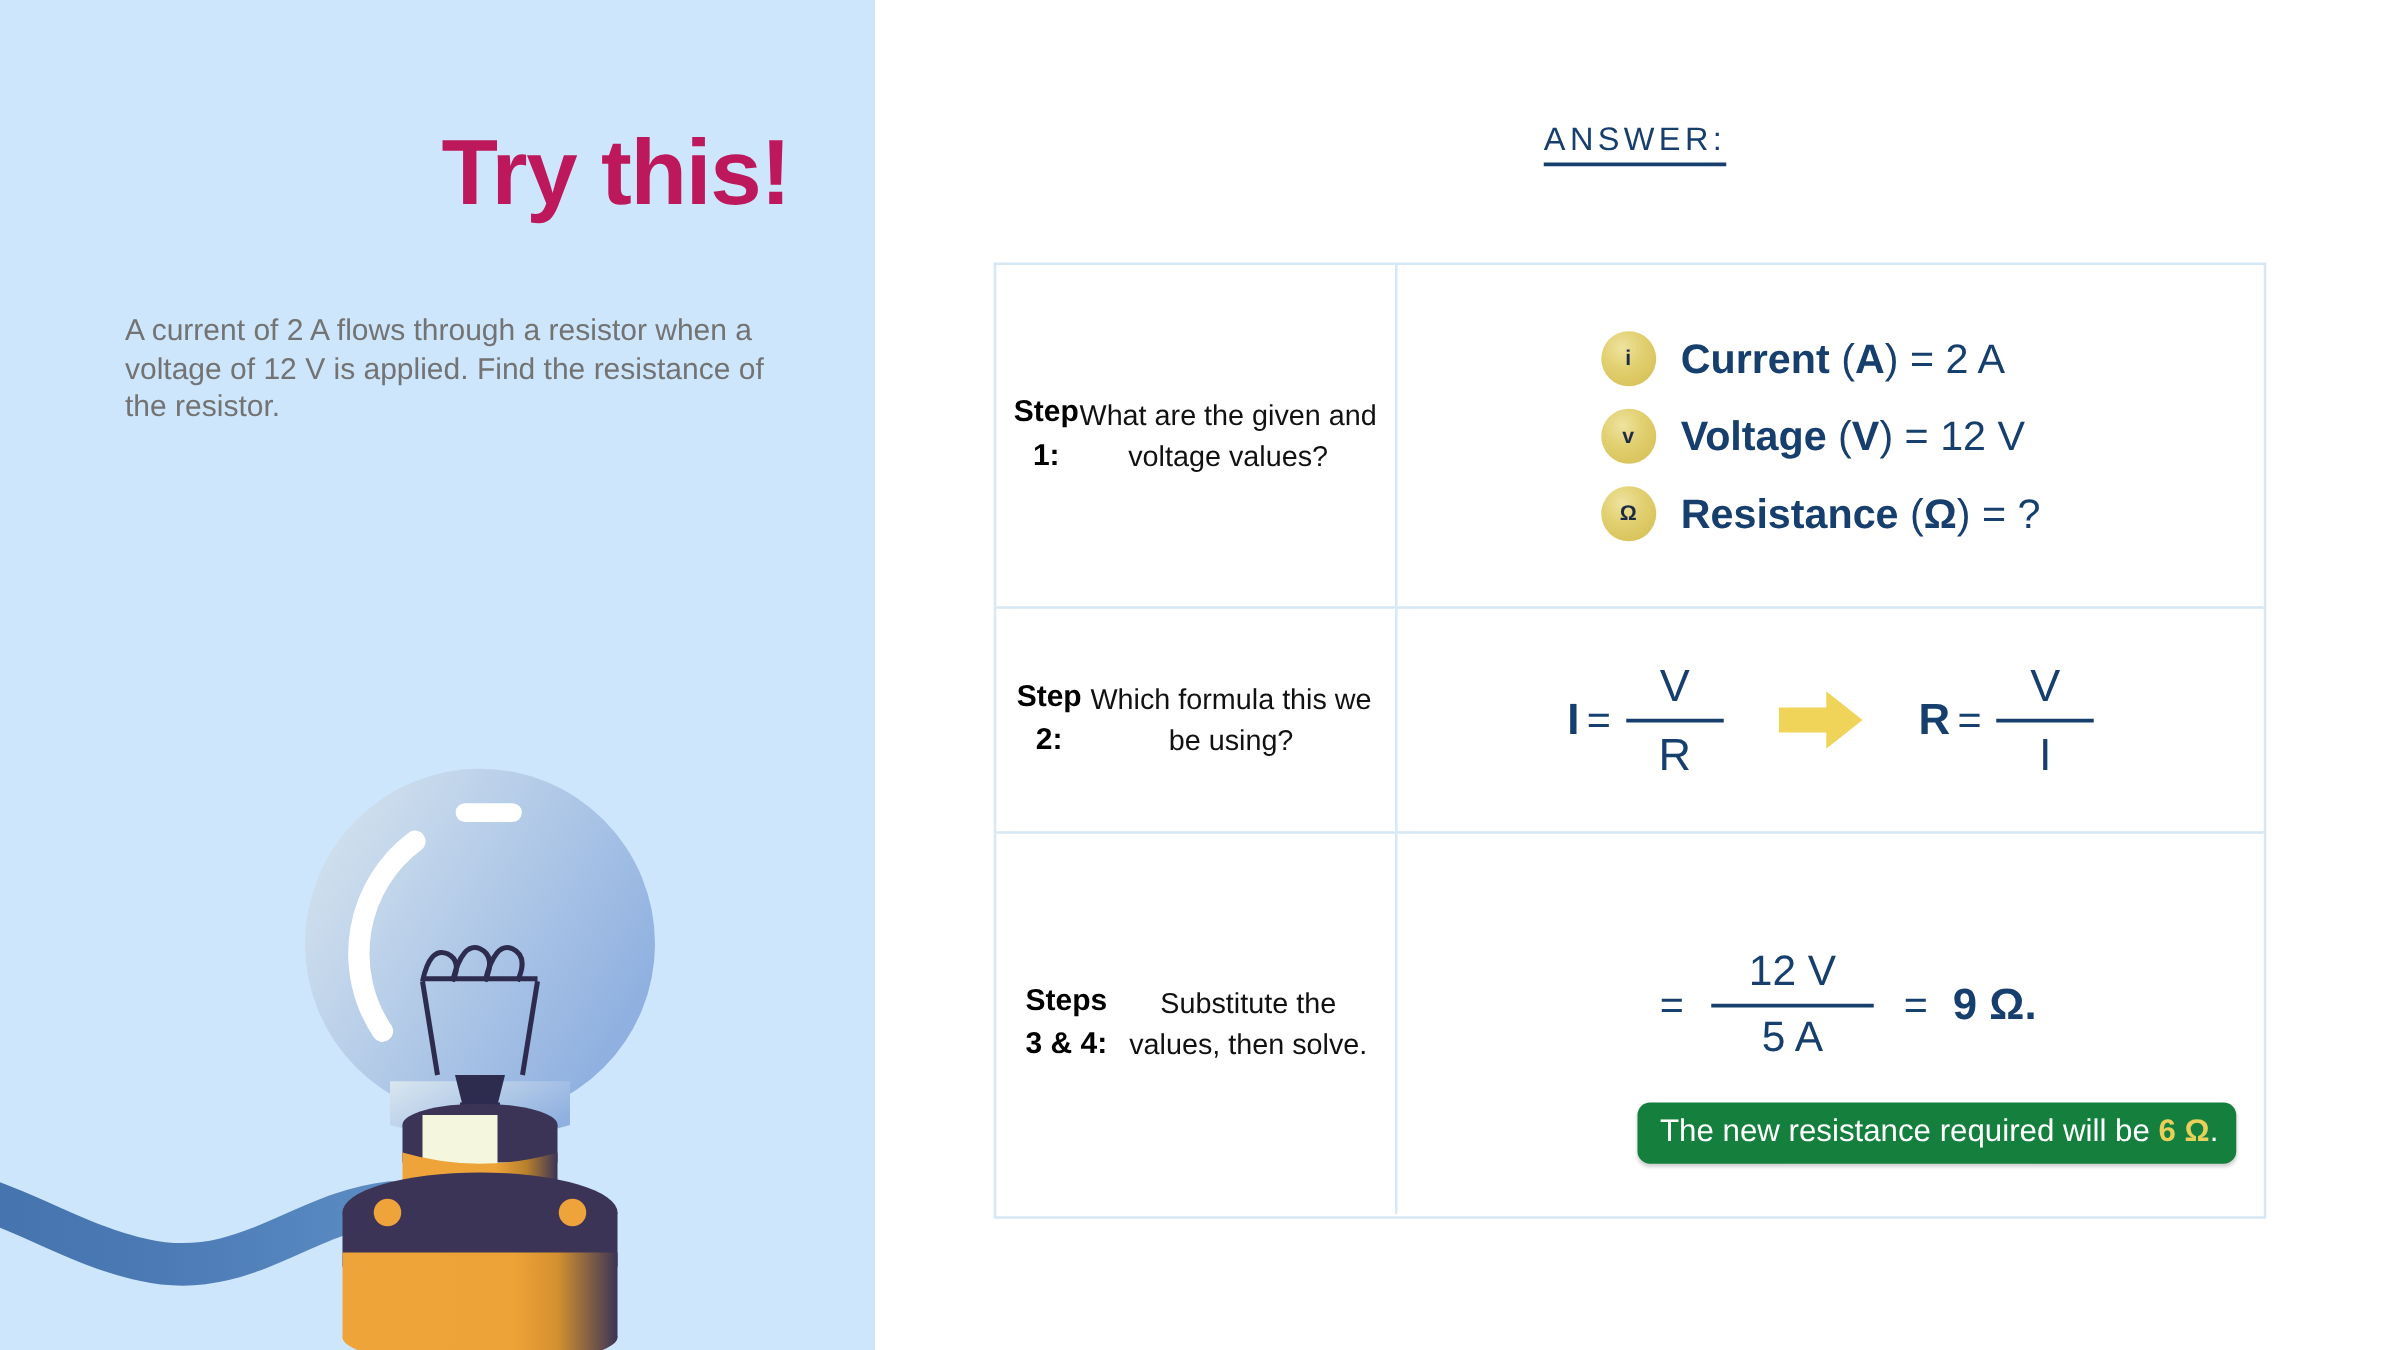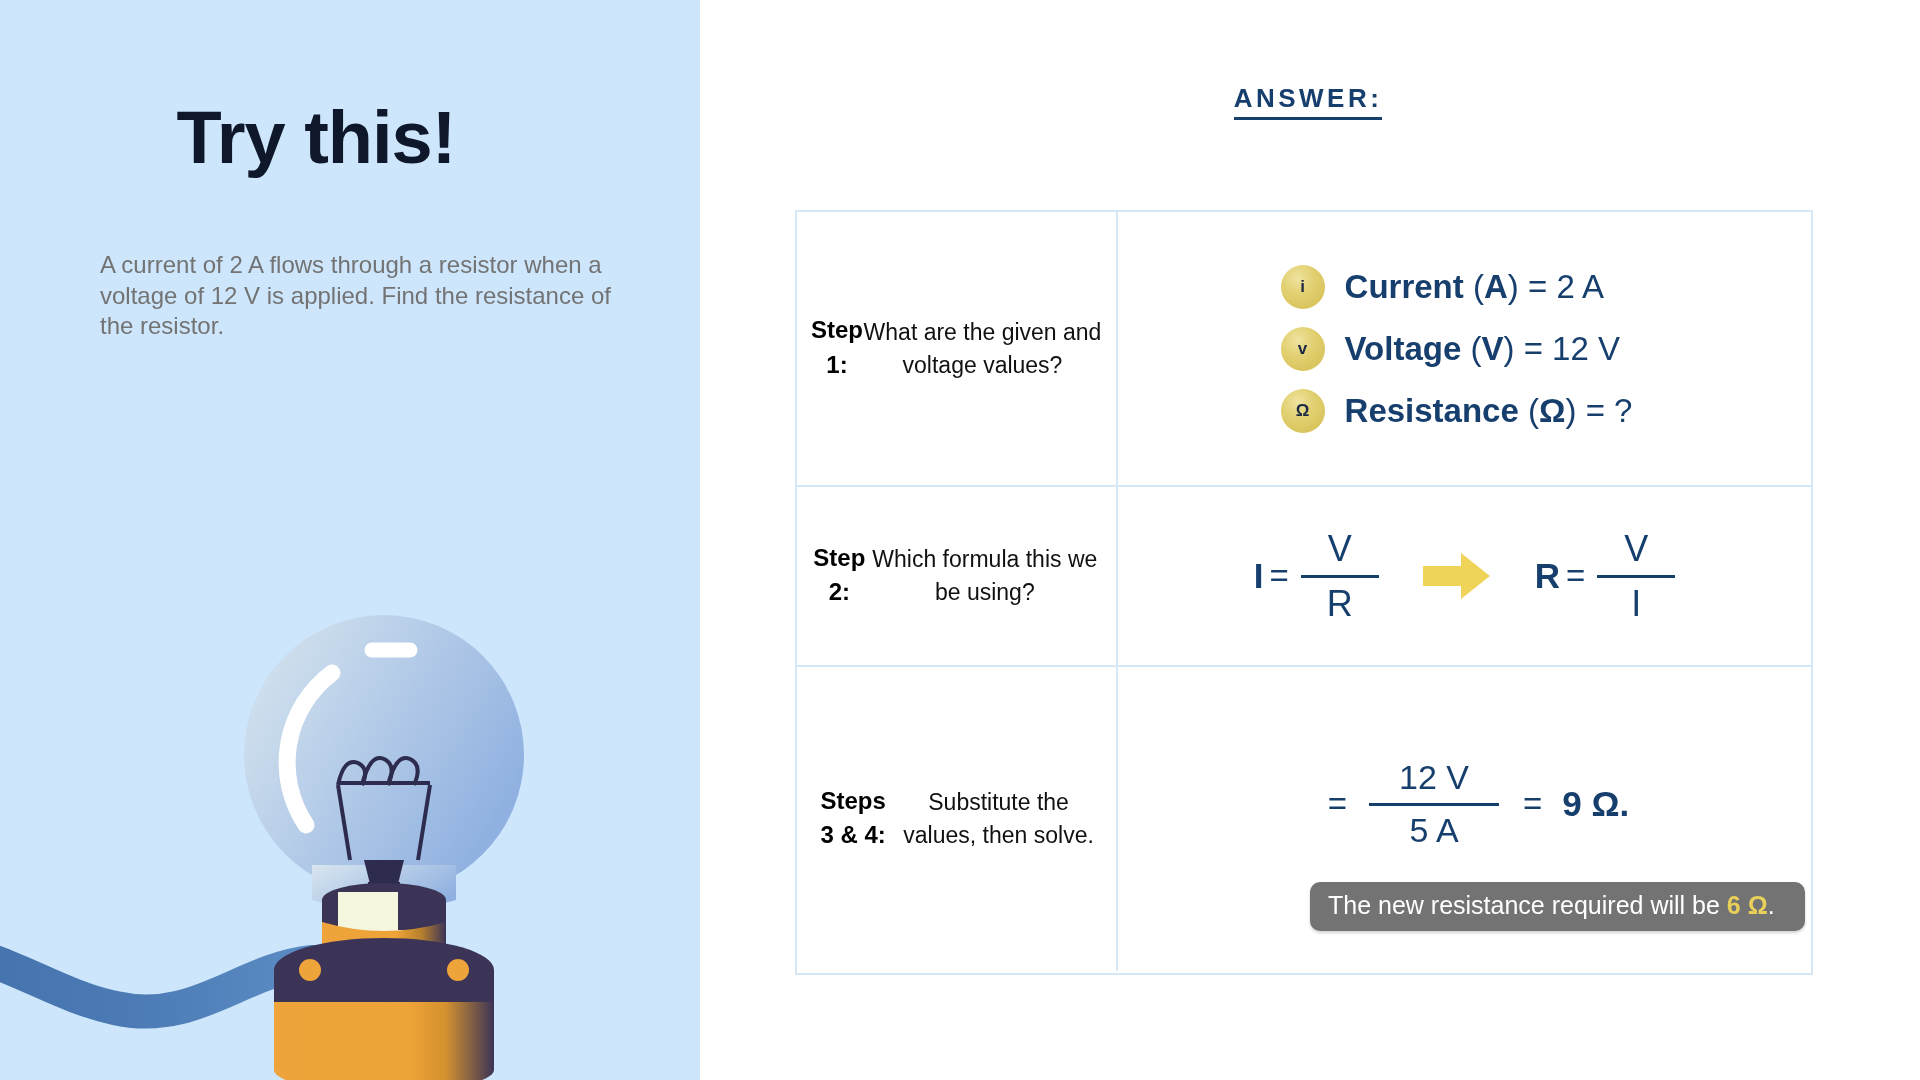--- a/index.html
+++ b/index.html
@@ -11,39 +11,39 @@
   }
 
   
   #left-panel{
     position:absolute; left:0; top:0; width:700px; height:1080px;
     background:#cde6fb;
     overflow:hidden;
   }
   #title{
     position:absolute; left:0; top:95px; width:632px;
-    text-align:center;
-    font-size:74px; font-weight:bold; color:#0f172a;
+    text-align:right;
+    font-size:74px; font-weight:bold; color:#be185d;
     letter-spacing:-1px;
   }
   #problem-text{
     position:absolute; left:100px; top:250px; width:520px;
     font-size:24px; line-height:1.28; color:#737373;
   }
 
   
   #bulb-illustration{
     position:absolute; left:-60px; top:570px; width:760px; height:510px;
   }
 
   
   #answer-header{
-    position:absolute; left:1118px; top:83px; width:380px;
+    position:absolute; left:1118px; top:96px; width:380px;
     text-align:center;
-    font-size:26px; font-weight:bold; color:#173f6e;
+    font-size:26px; font-weight:normal; color:#173f6e;
     letter-spacing:3.5px;
   }
   #answer-header .ul{
     display:inline-block;
     border-bottom:3px solid #173f6e;
     padding-bottom:3px;
   }
 
   #answer-table{
     position:absolute; left:795px; top:210px;
@@ -128,23 +128,23 @@
     margin-top:-30px; margin-left:28px;
   }
   #calc-line .eq1{ font-size:33px; color:#173f6e; margin-right:22px; }
   #calc-line .eq2{ font-size:33px; color:#173f6e; margin:0 20px 0 24px; }
   #calc-line .result{ font-size:35px; font-weight:bold; color:#173f6e; }
   #calc-frac .num, #calc-frac .den{ font-size:34px; padding:2px 14px; }
   #calc-frac{ min-width:130px; }
 
   #result-banner{
     position:absolute; left:192px; bottom:40px;
-    background:#737373; color:#ffffff;
+    background:#15803d; color:#ffffff;
     border-radius:10px;
-    padding:9px 30px 11px 18px;
+    padding:9px 14px 11px 18px;
     font-size:25px; white-space:nowrap;
     box-shadow:0 2px 3px rgba(0,0,0,.18);
   }
   #result-banner .hl{ color:#e8d05a; font-weight:bold; }
 </style>
 </head>
 <body>
 
 <div id="left-panel">
 

